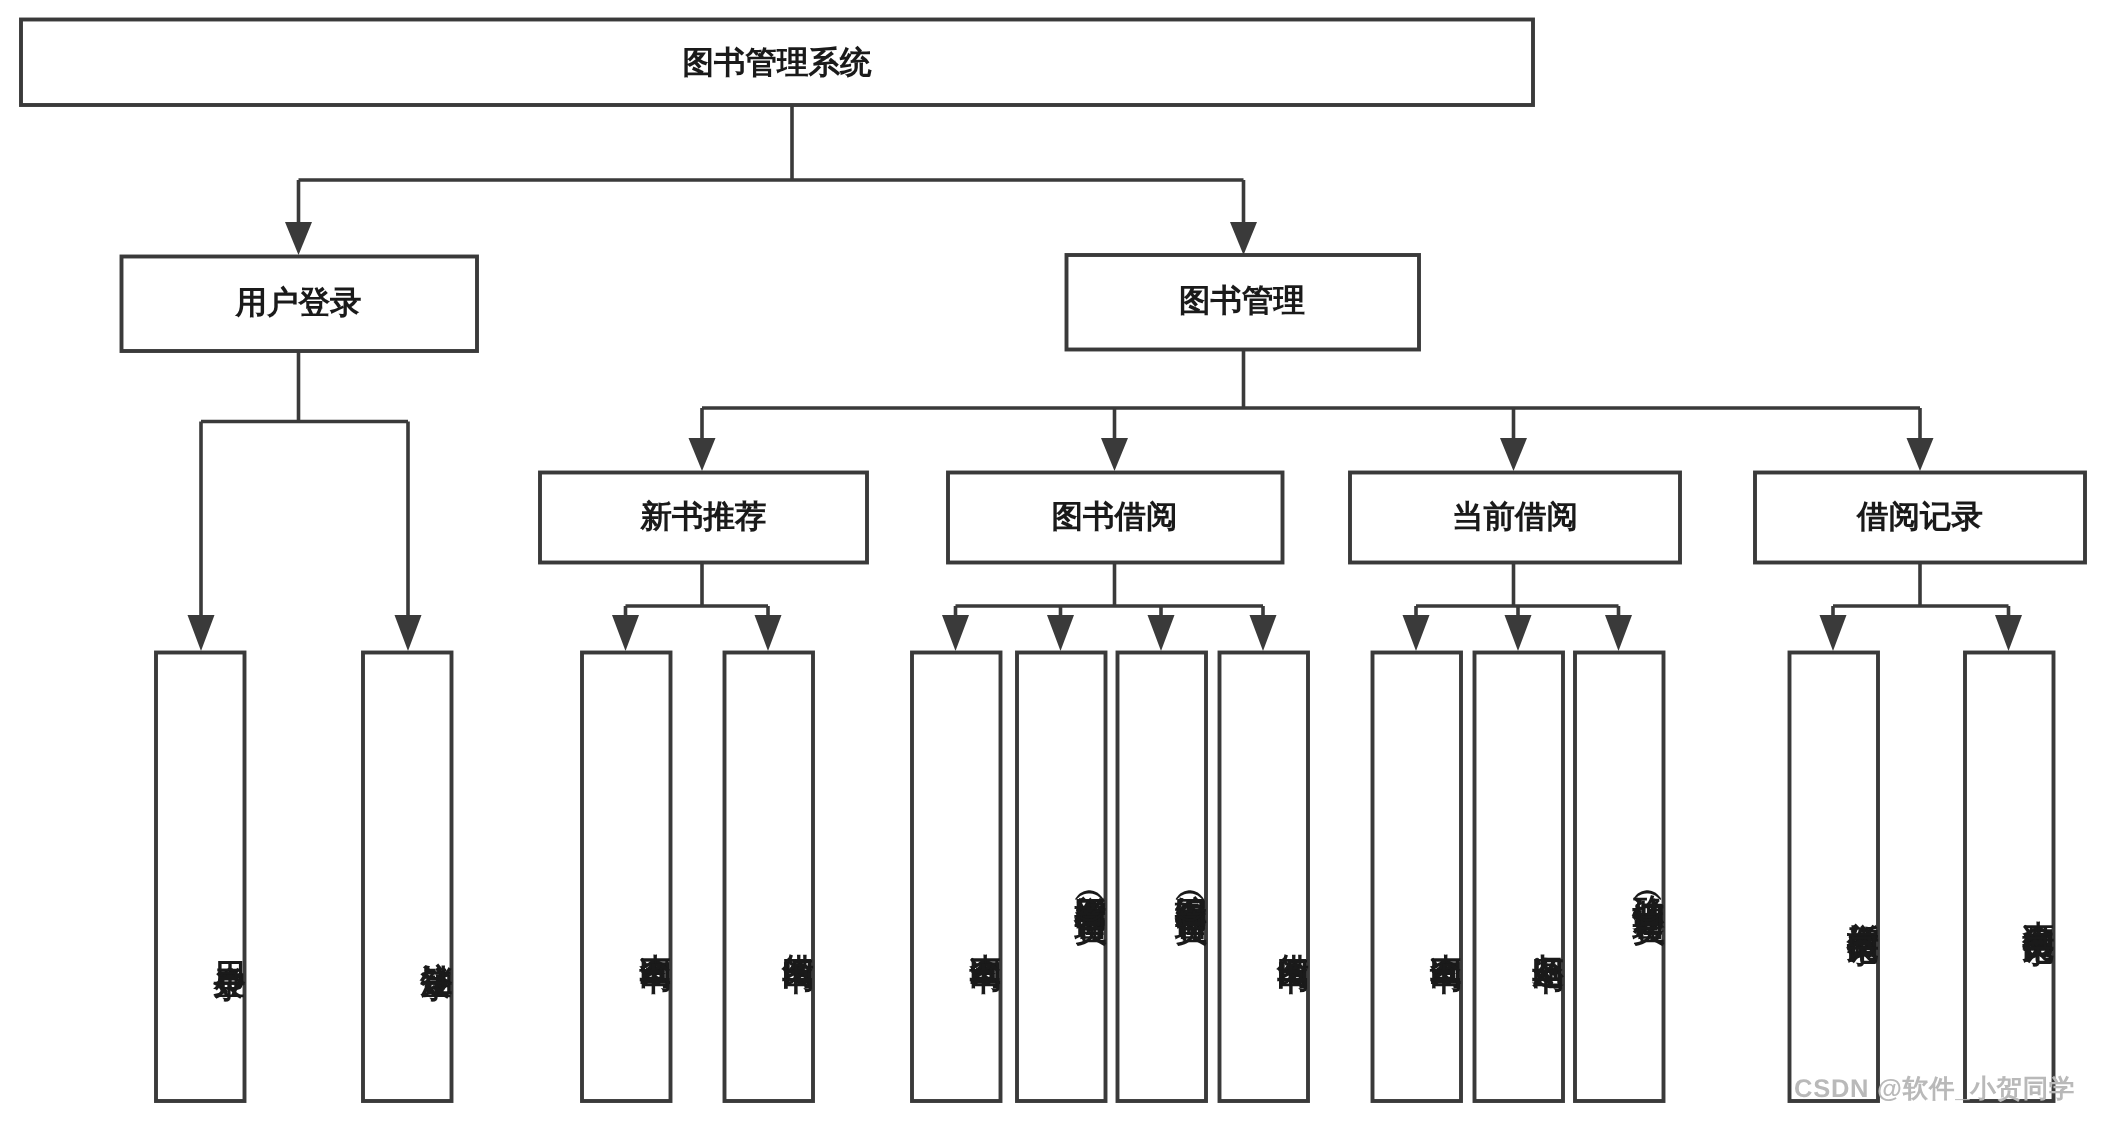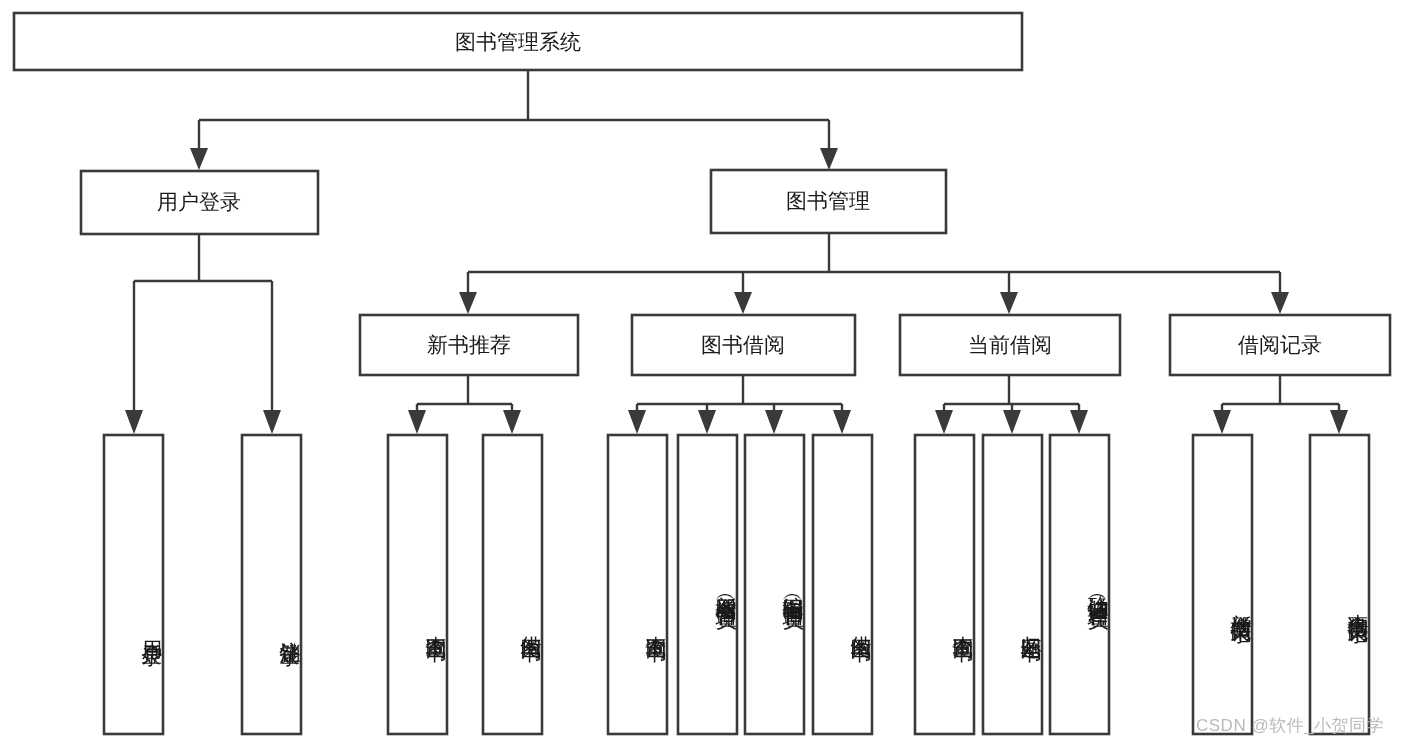--- a/index.html
+++ b/index.html
@@ -11,20 +11,21 @@
     width: 1405px;
     height: 747px;
     font-family: "Liberation Sans", "DejaVu Sans", sans-serif;
     overflow: hidden;
   }
   #diagram-root {
     position: relative;
     width: 1405px;
     height: 747px;
     background: #ffffff;
+    font-weight: bold;
   }
   svg.diagram-canvas {
     position: absolute;
     left: 0;
     top: 0;
     width: 1405px;
     height: 747px;
   }
   .node-box {
     fill: #ffffff;

